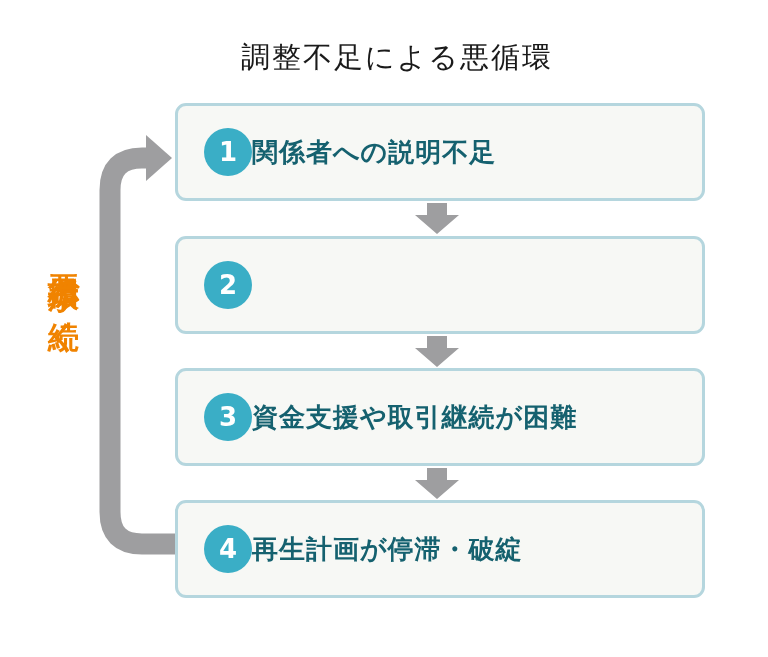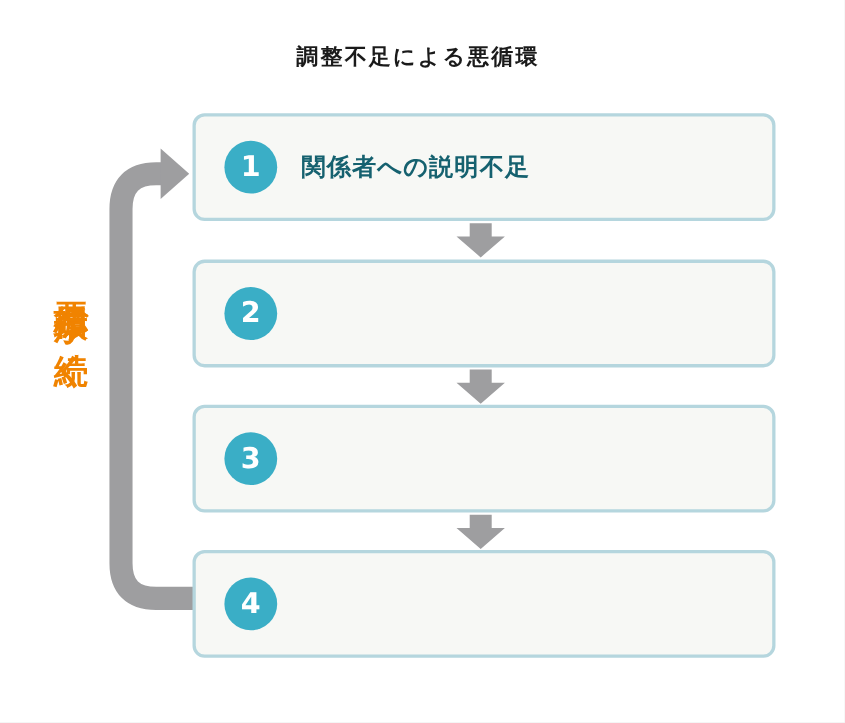--- a/index.html
+++ b/index.html
@@ -20,25 +20,25 @@
   .canvas {
     position: relative;
     width: 768px;
     height: 657px;
     background: var(--background, #FFFFFF);
     overflow: hidden;
   }
   .diagram-title {
     position: absolute;
     top: 38px;
-    left: 380px;
+    left: 397px;
     transform: translateX(-50%);
     white-space: nowrap;
-    font-size: 20px;
-    font-weight: 700;
+    font-size: 29px;
+    font-weight: 400;
     letter-spacing: 2px;
     color: var(--title-text, #1A1A1A);
   }
   .arrows-layer {
     position: absolute;
     top: 0; left: 0;
     width: 768px;
     height: 657px;
     z-index: 1;
   }
@@ -68,22 +68,21 @@
     background: var(--accent-teal, #3AAEC6);
     color: #ffffff;
     font-size: 26px;
     font-weight: 700;
     display: flex;
     align-items: center;
     justify-content: center;
     flex: 0 0 auto;
   }
   .step-label {
-    margin-left: 22px;
-    font-size: 22px;
+    font-size: 26px;
     font-weight: 700;
     letter-spacing: 1px;
     color: var(--step-text, #15616F);
     white-space: nowrap;
     text-align: right;
   }
   .side-label {
     position: absolute;
     top: 250px;
     left: 43px;
@@ -123,19 +122,21 @@
     <div class="step-badge">1</div>
     <div class="step-label">関係者への説明不足</div>
   </div>
 
   <div class="step-box pos-2">
     <div class="step-badge">2</div>
   </div>
 
   <div class="step-box pos-3">
     <div class="step-badge">3</div>
+    <div class="step-label">資金支援や取引継続が困難</div>
   </div>
 
   <div class="step-box pos-4">
     <div class="step-badge">4</div>
+    <div class="step-label">再生計画が停滞・破綻</div>
   </div>
 
 </div>
 
 </body></html>

